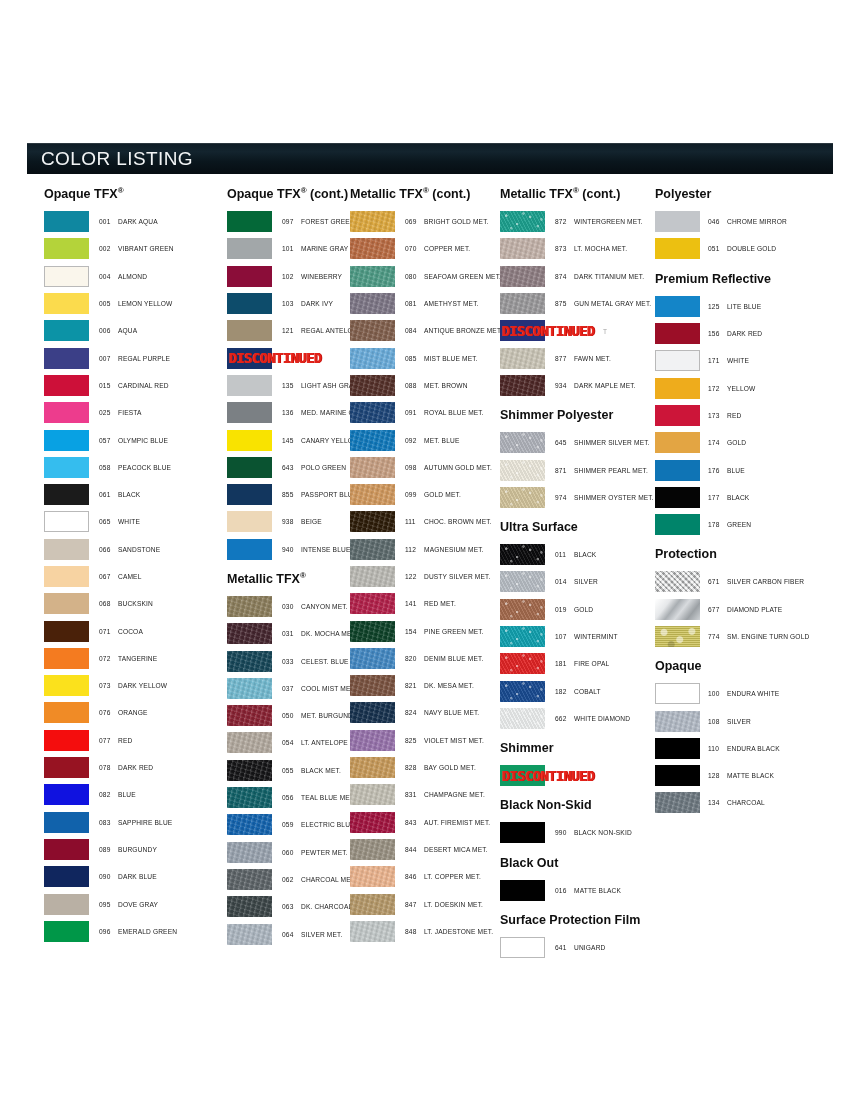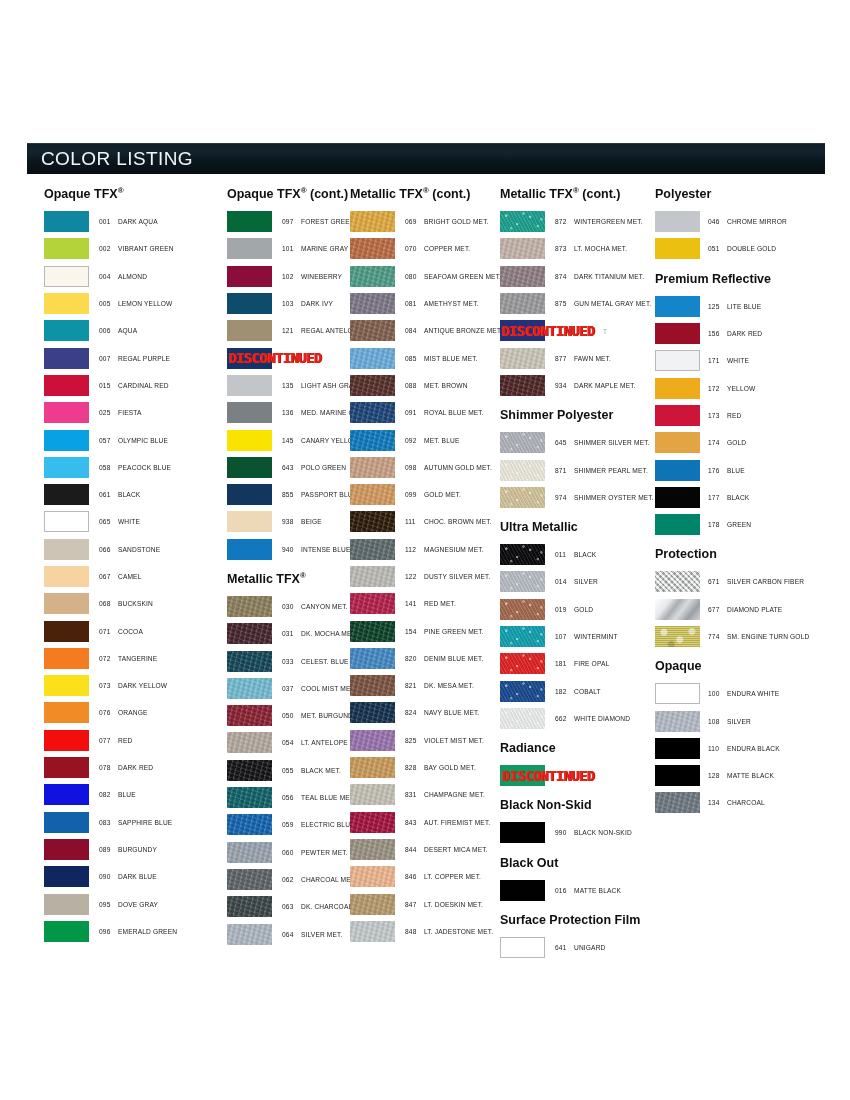--- a/index.html
+++ b/index.html
@@ -25,20 +25,21 @@
 
   
   .header-bar {
     position: absolute;
     left: 27px;
     top: 143px;
     width: 798px;
     height: 31px;
     background: linear-gradient(to bottom, #0e1c25 0%, #13242e 28%, #0a161d 60%, #060d12 100%);
     box-shadow: 0 1px 0 rgba(255,255,255,0.12) inset;
+    padding-left: 8px;
   }
   .header-title {
     position: absolute;
     left: 14px;
     top: 50%;
     transform: translateY(-50%);
     color: #f2f4f5;
     font-size: 19px;
     font-weight: 400;
     letter-spacing: 0.4px;
@@ -844,21 +845,21 @@
           </div>
         </div>
         <div class="row">
           <div class="swatch tex-sparkle" title="974 SHIMMER OYSTER MET." style="background: rgb(211, 196, 156);"></div>
           <div class="label">
             <span class="code">974</span>
             <span class="name">SHIMMER OYSTER MET.</span>
           </div>
         </div>
         <div class="group-spacer"></div>
-        <div class="group-head">Ultra Metallic</div>
+        <div class="group-head">Ultra Surface</div>
         <div class="row">
           <div class="swatch tex-sparkle" title="011 BLACK" style="background: rgb(12, 12, 14);"></div>
           <div class="label">
             <span class="code">011</span>
             <span class="name">BLACK</span>
           </div>
         </div>
         <div class="row">
           <div class="swatch tex-sparkle" title="014 SILVER" style="background: rgb(185, 191, 198);"></div>
           <div class="label">
@@ -895,21 +896,21 @@
           </div>
         </div>
         <div class="row">
           <div class="swatch tex-sparkle" title="662 WHITE DIAMOND" style="background: rgb(238, 240, 240);"></div>
           <div class="label">
             <span class="code">662</span>
             <span class="name">WHITE DIAMOND</span>
           </div>
         </div>
         <div class="group-spacer"></div>
-        <div class="group-head">Radiance</div>
+        <div class="group-head">Shimmer</div>
         <div class="row row-disc">
           <div class="swatch " title=" " style="background: rgb(15, 154, 98);"></div>
           <div class="disc-text">DISCONTINUED</div>
         </div>
         <div class="group-spacer"></div>
         <div class="group-head">Black Non-Skid</div>
         <div class="row">
           <div class="swatch " title="990 BLACK NON-SKID" style="background: rgb(0, 0, 0);"></div>
           <div class="label">
             <span class="code">990</span>

